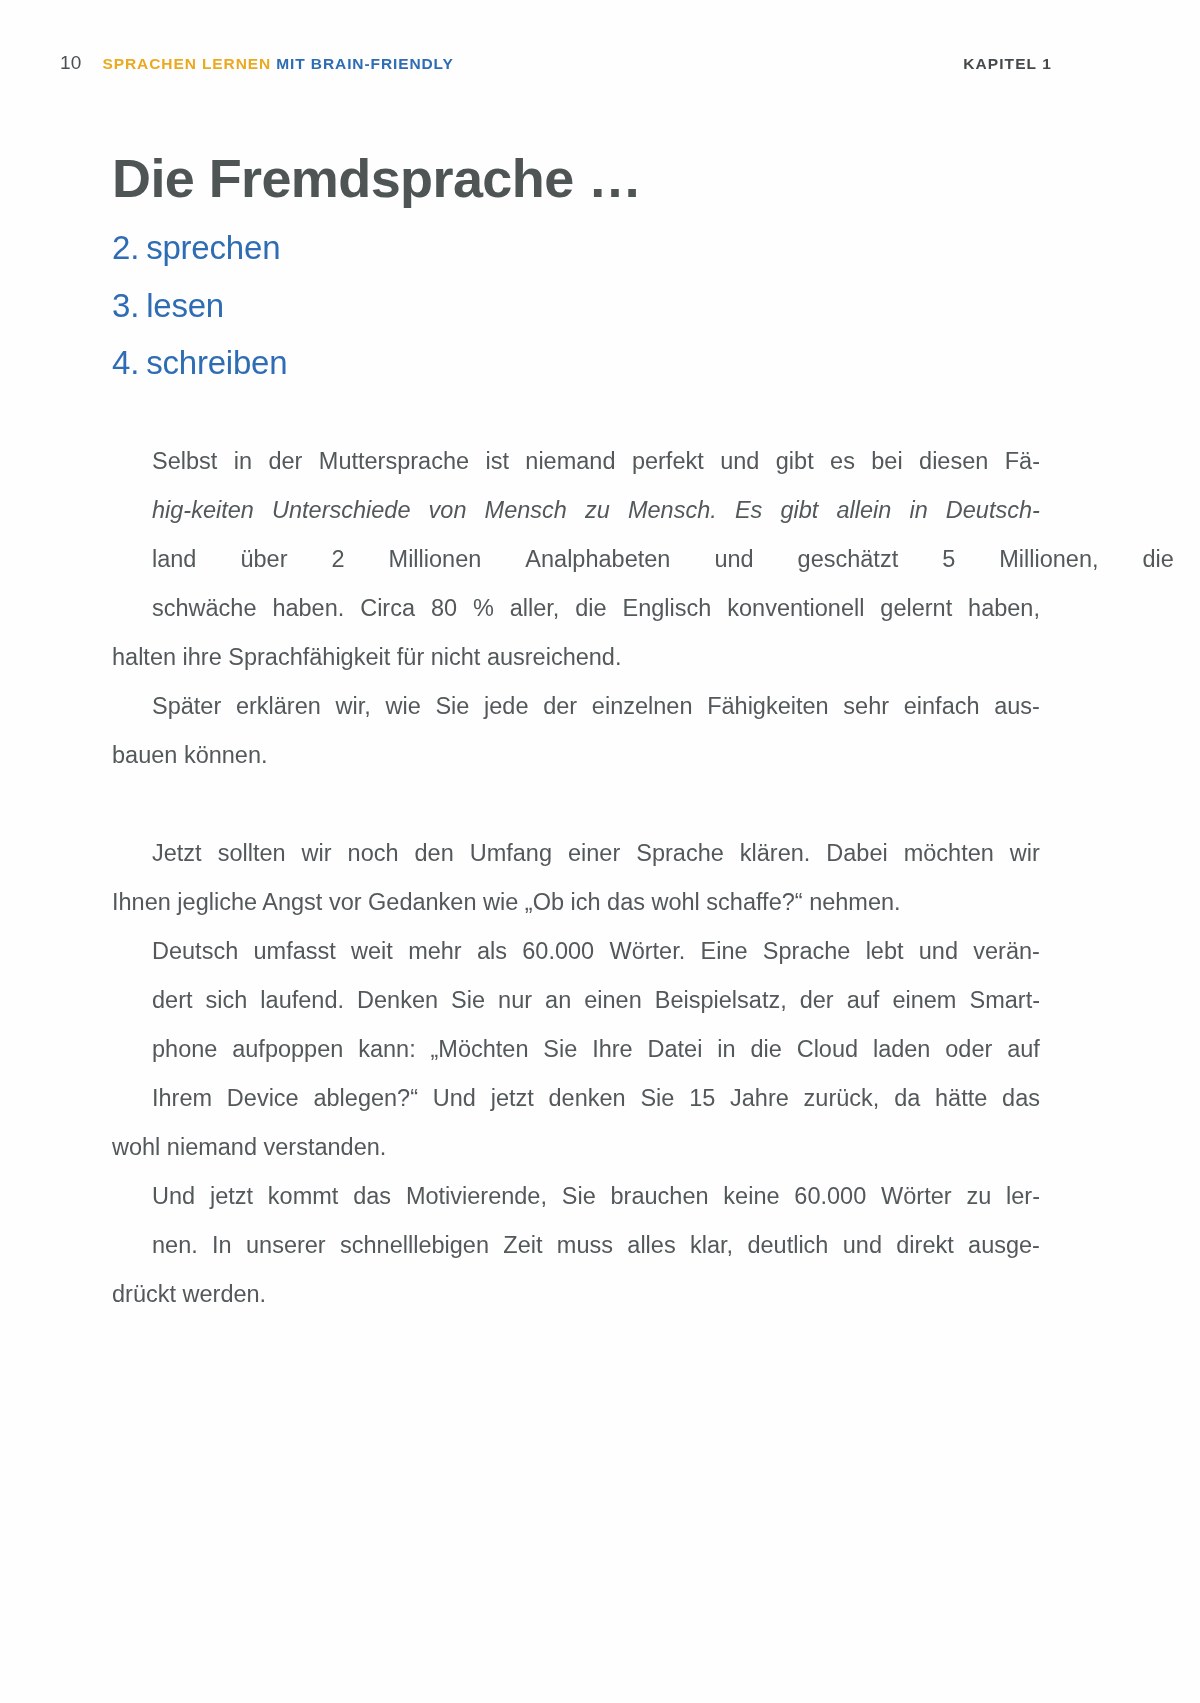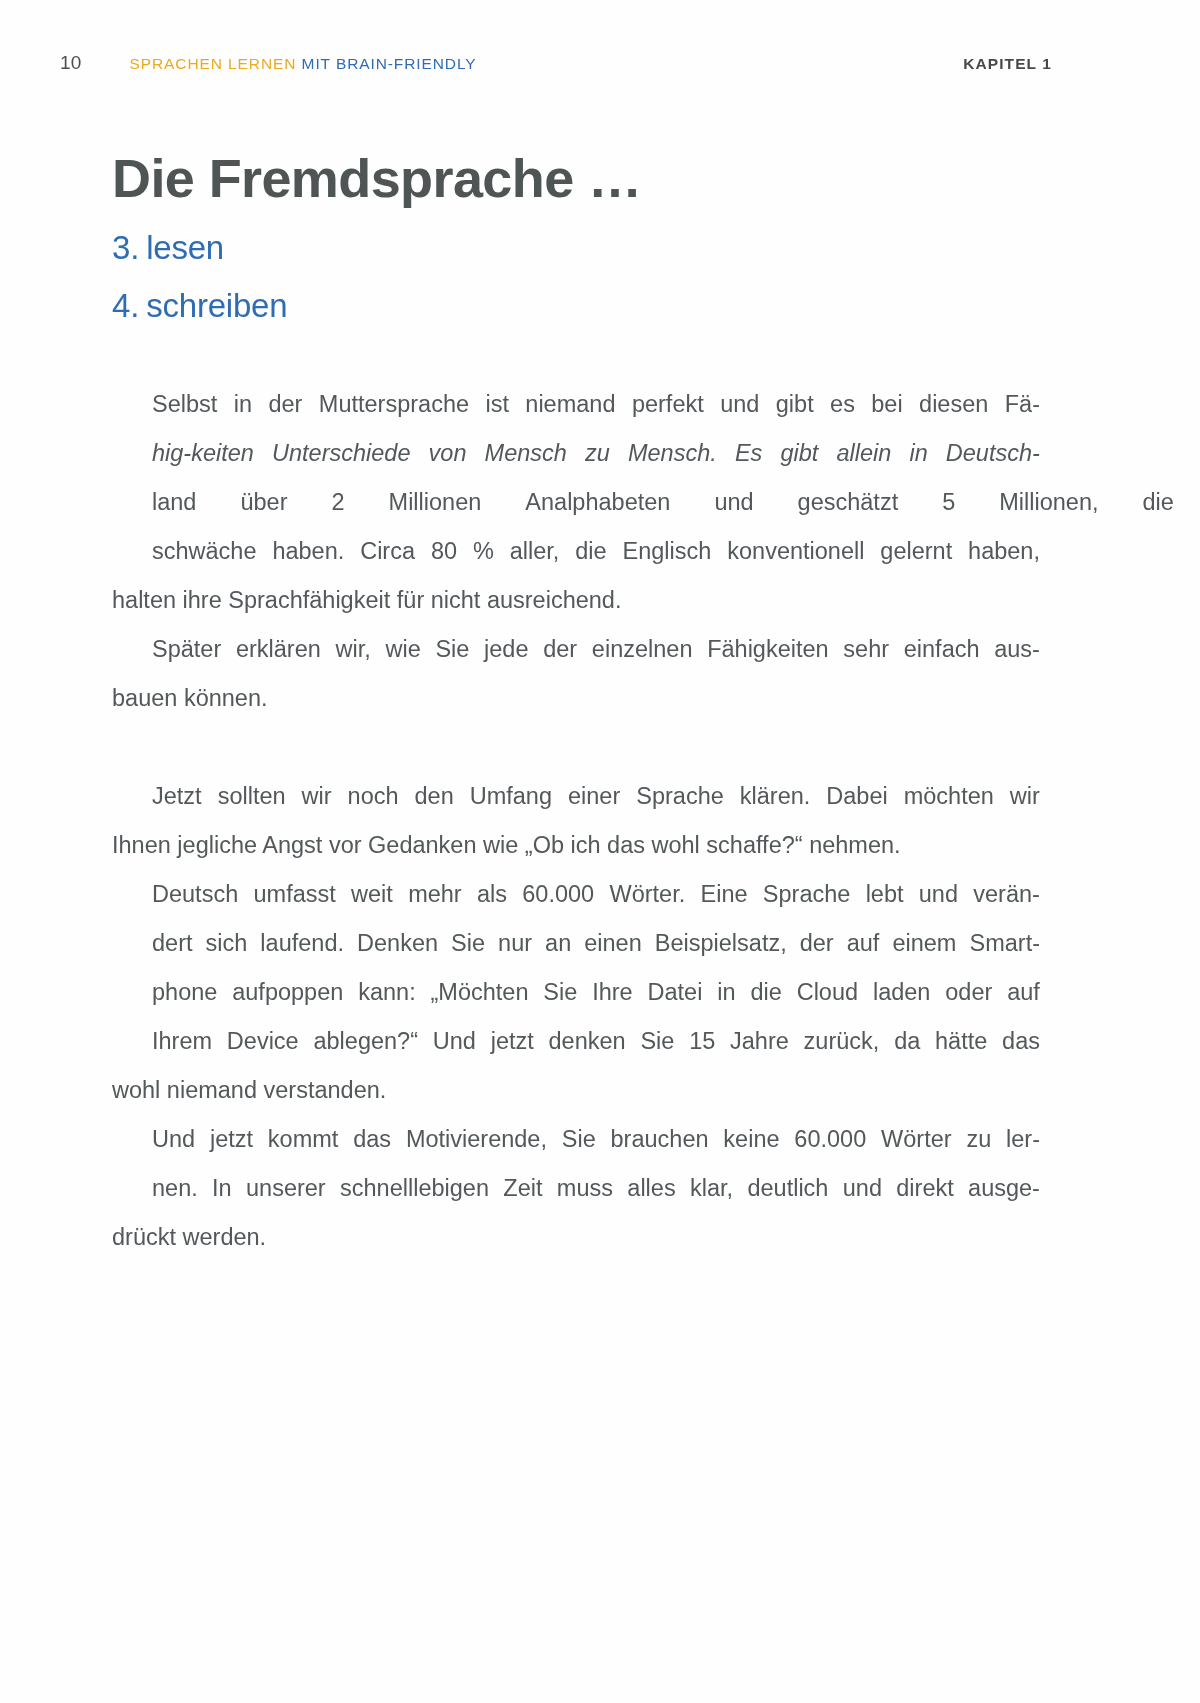--- a/index.html
+++ b/index.html
@@ -39,24 +39,23 @@
     white-space: nowrap;
   }
   .folio {
     font-size: 19px;
     font-weight: 400;
     color: #4a4f51;
     letter-spacing: 0.2px;
   }
   .header-title {
     font-size: 15.5px;
-    font-weight: 400;
+    font-weight: 700;
     letter-spacing: 0.9px;
     white-space: nowrap;
-    margin-left: 27px;
   }
   .header-title .brand-a { color: #eaa91f; }
   .header-title .brand-b { color: #2e6cb4; }
   .chapter-label {
     font-size: 15.5px;
     font-weight: 700;
     letter-spacing: 1.1px;
     color: #45494b;
     white-space: nowrap;
   }
@@ -123,20 +122,21 @@
       <span class="header-title"><span class="brand-a">SPRACHEN LERNEN </span><span class="brand-b">MIT BRAIN-FRIENDLY</span></span>
     </div>
     <span class="chapter-label">KAPITEL 1</span>
   </div>
 
   <div class="content">
 
     <h1 class="page-title">Die Fremdsprache …</h1>
 
     <ol class="skills-list">
+      <li><span class="num">2.</span><span>sprechen</span></li>
       <li><span class="num">3.</span><span>lesen</span></li>
       <li><span class="num">4.</span><span>schreiben</span></li>
     </ol>
 
     <div class="body-blocks">
 
       <div>
         <div class="jline stretch" style="width: 888px;">
             <span>Selbst</span>
             <span>in</span>

